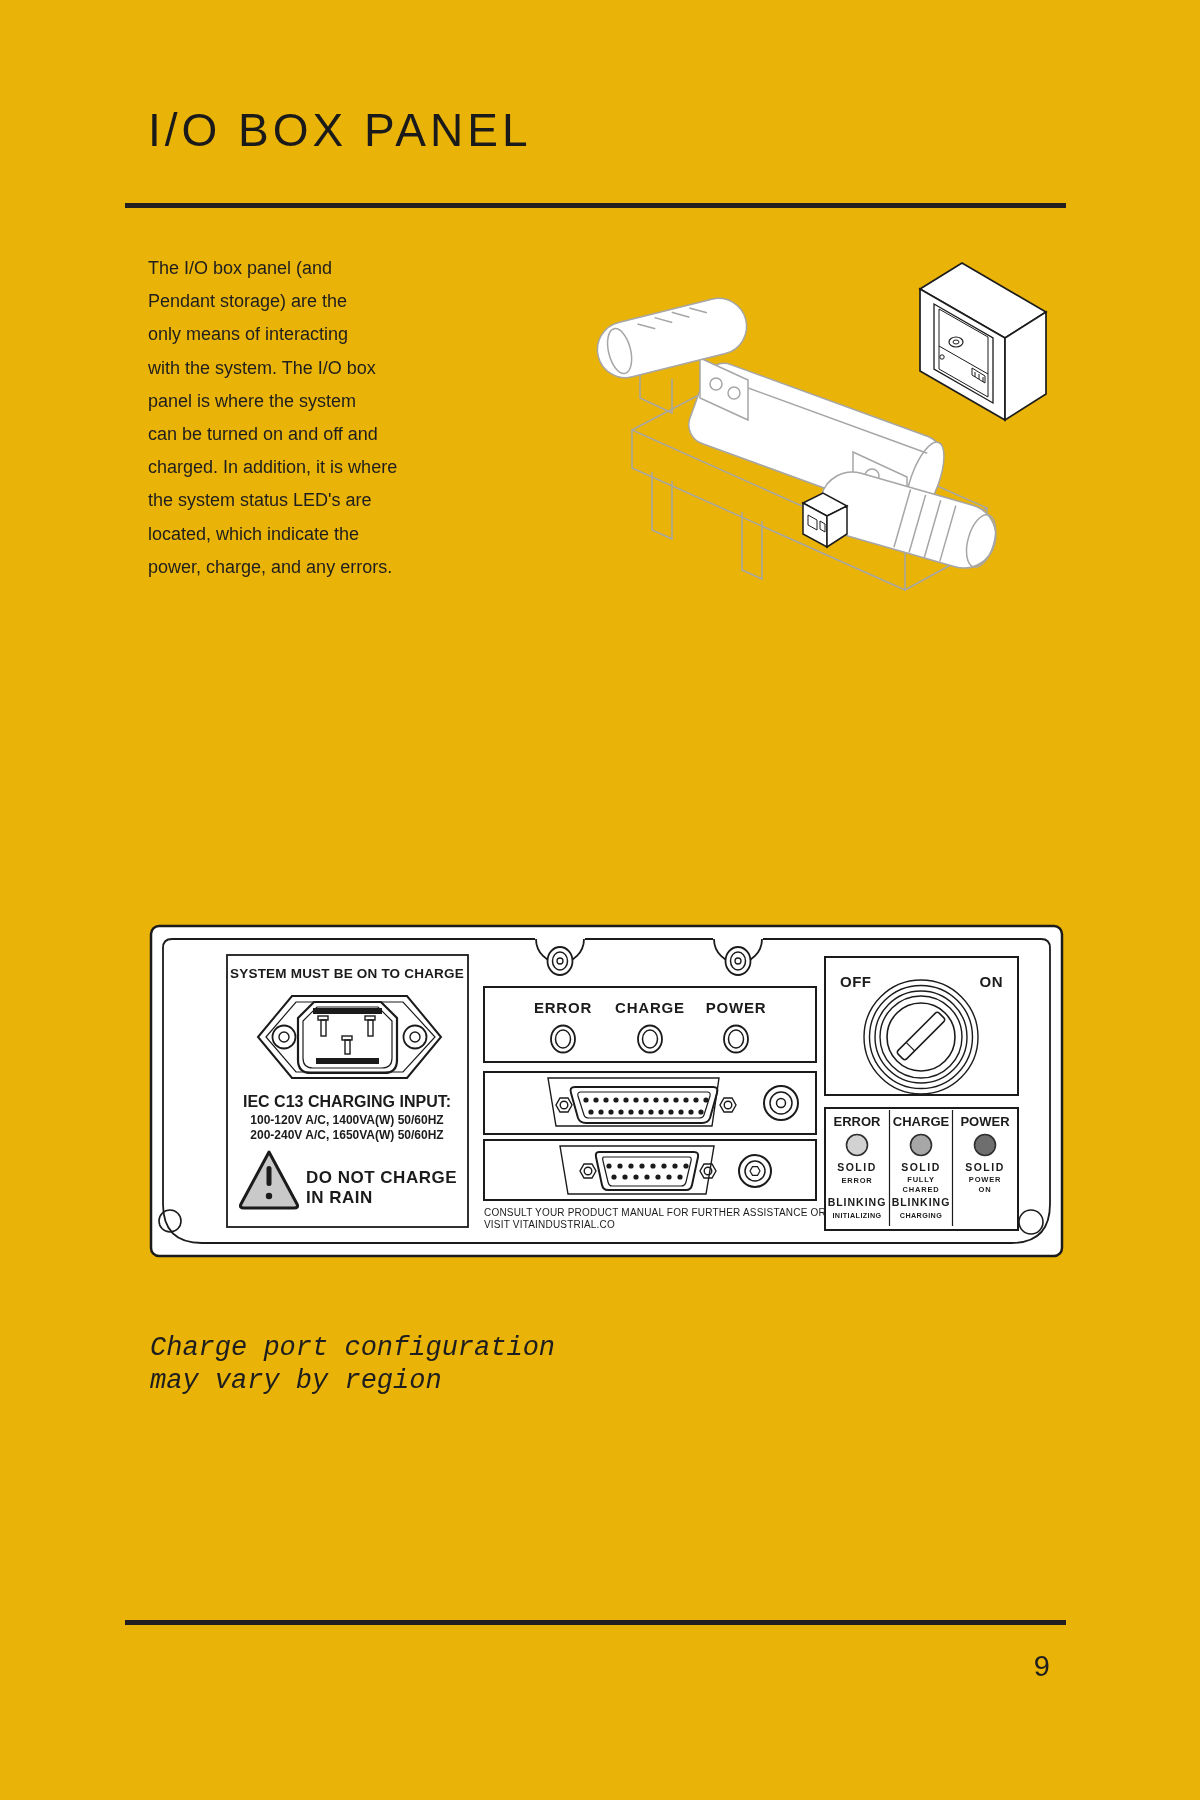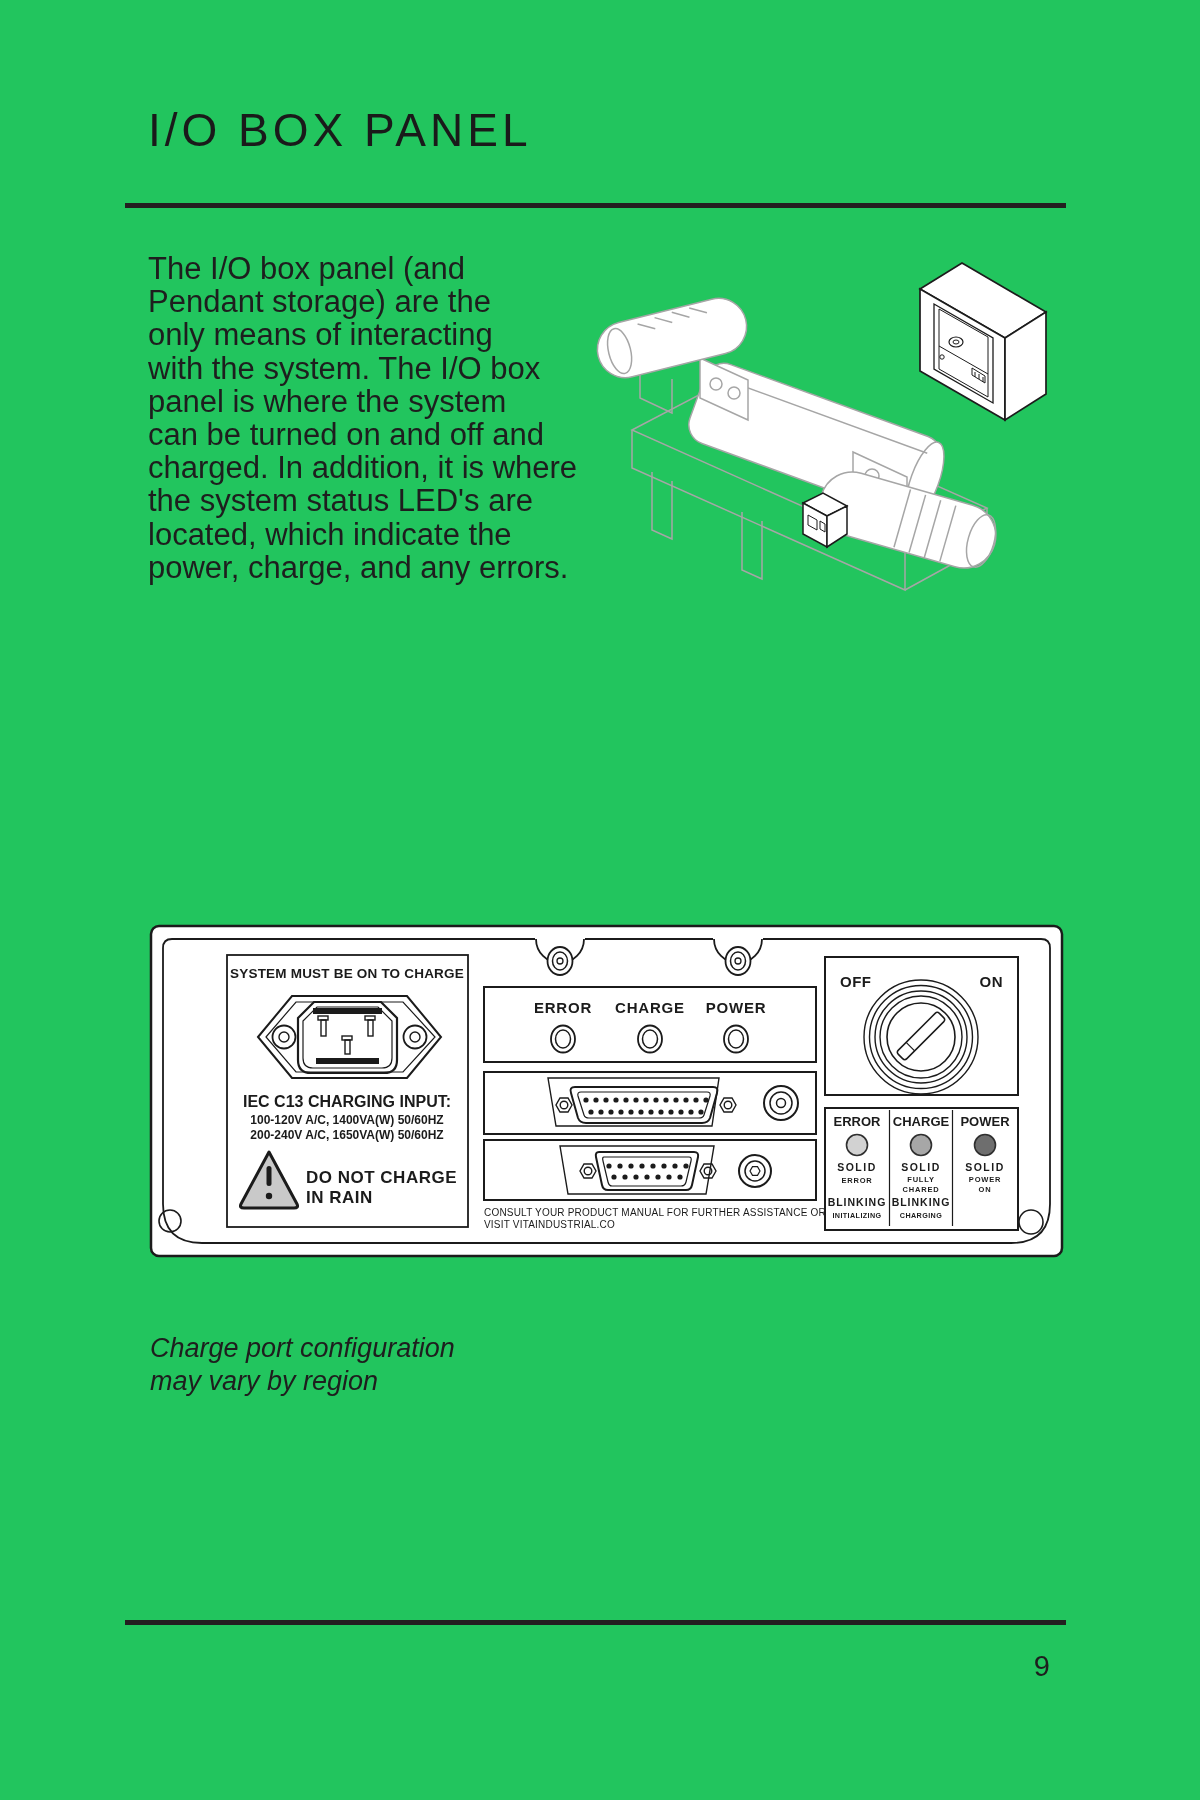--- a/index.html
+++ b/index.html
@@ -1,26 +1,26 @@
 <!DOCTYPE html>
 <html><head>
 <meta charset="utf-8">
 <style>
   html,body{margin:0;padding:0;background:#ffffff;}
-  .page{position:relative;width:1200px;height:1800px;background:#22c55e;overflow:hidden;
+  .page{position:relative;width:1200px;height:1800px;background:#eab308;overflow:hidden;
         font-family:"Liberation Sans",sans-serif;color:#1b1b1b;}
   .abs{position:absolute;}
   .page-title{left:148px;top:103px;font-size:46px;font-weight:300;letter-spacing:4px;color:#1a1a1a;}
   .rule{background:#231f20;height:5px;width:941px;left:125px;}
   .top-rule{top:203px;}
   .footer-rule{top:1620px;}
-  .intro{left:148px;top:252px;width:560px;font-size:31px;line-height:33.2px;
+  .intro{left:148px;top:252px;width:560px;font-size:18px;line-height:33.2px;
          white-space:pre-line;color:#1e1e1e;margin:0;}
   .caption{left:150px;top:1332px;width:560px;font-size:27px;line-height:33px;font-style:italic;
-           white-space:pre-line;color:#1e1e1e;margin:0;}
+           white-space:pre-line;color:#1e1e1e;margin:0;font-family:Liberation Mono, monospace;}
   .footer-left{left:148px;top:1650px;font-size:29px;letter-spacing:-0.3px;color:#1e1e1e;}
   .footer-page{left:980px;top:1650px;width:70px;text-align:right;font-size:29px;color:#1e1e1e;}
   svg text{font-family:"Liberation Sans",sans-serif;fill:#1b1b1b;}
 </style>
 </head>
 <body>
 
 <div class="page">
 
   <h1 class="abs page-title" style="margin:0;">I/O BOX PANEL</h1>

